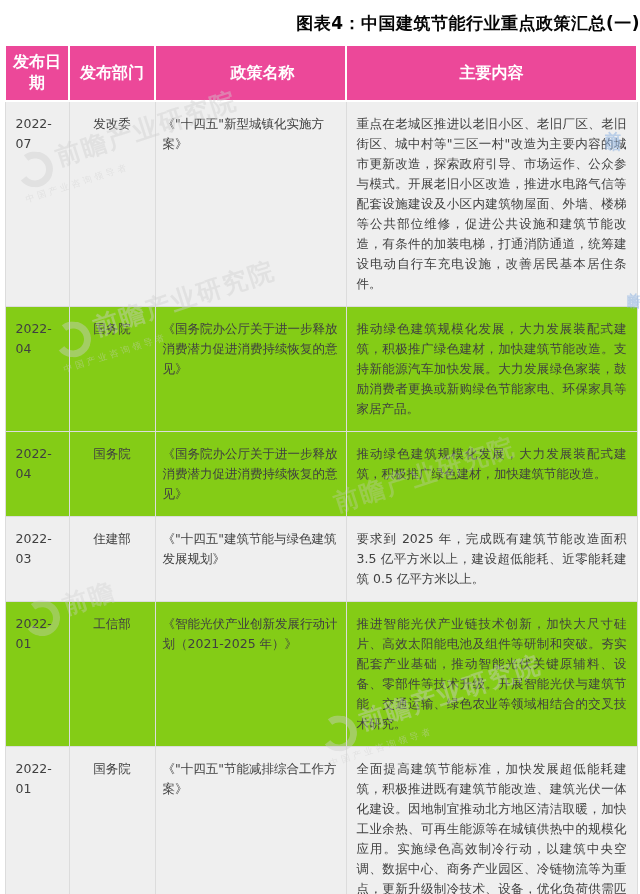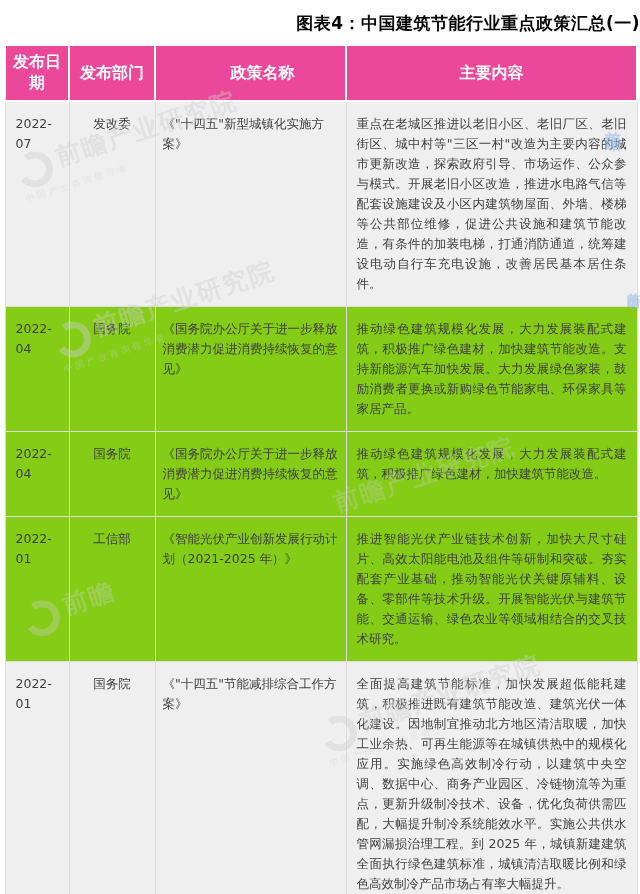--- a/index.html
+++ b/index.html
@@ -57,20 +57,26 @@
       <div class="td c-dept">国务院</div>
       <div class="td c-policy">《国务院办公厅关于进一步释放消费潜力促进消费持续恢复的意见》</div>
       <div class="td c-content">推动绿色建筑规模化发展，大力发展装配式建筑，积极推广绿色建材，加快建筑节能改造。支持新能源汽车加快发展。大力发展绿色家装，鼓励消费者更换或新购绿色节能家电、环保家具等家居产品。</div>
     </div>
       <div class="tr">
       <div class="td c-date">2022-04</div>
       <div class="td c-dept">国务院</div>
       <div class="td c-policy">《国务院办公厅关于进一步释放消费潜力促进消费持续恢复的意见》</div>
       <div class="td c-content">推动绿色建筑规模化发展，大力发展装配式建筑，积极推广绿色建材，加快建筑节能改造。</div>
     </div>
+      <div class="tr shaded">
+      <div class="td c-date">2022-03</div>
+      <div class="td c-dept">住建部</div>
+      <div class="td c-policy">《"十四五"建筑节能与绿色建筑发展规划》</div>
+      <div class="td c-content">要求到 2025 年，完成既有建筑节能改造面积 3.5 亿平方米以上，建设超低能耗、近零能耗建筑 0.5 亿平方米以上。</div>
+    </div>
       <div class="tr">
       <div class="td c-date">2022-01</div>
       <div class="td c-dept">工信部</div>
       <div class="td c-policy">《智能光伏产业创新发展行动计划（2021-2025 年）》</div>
       <div class="td c-content">推进智能光伏产业链技术创新，加快大尺寸硅片、高效太阳能电池及组件等研制和突破。夯实配套产业基础，推动智能光伏关键原辅料、设备、零部件等技术升级。开展智能光伏与建筑节能、交通运输、绿色农业等领域相结合的交叉技术研究。</div>
     </div>
       <div class="tr shaded">
       <div class="td c-date">2022-01</div>
       <div class="td c-dept">国务院</div>
       <div class="td c-policy">《"十四五"节能减排综合工作方案》</div>

